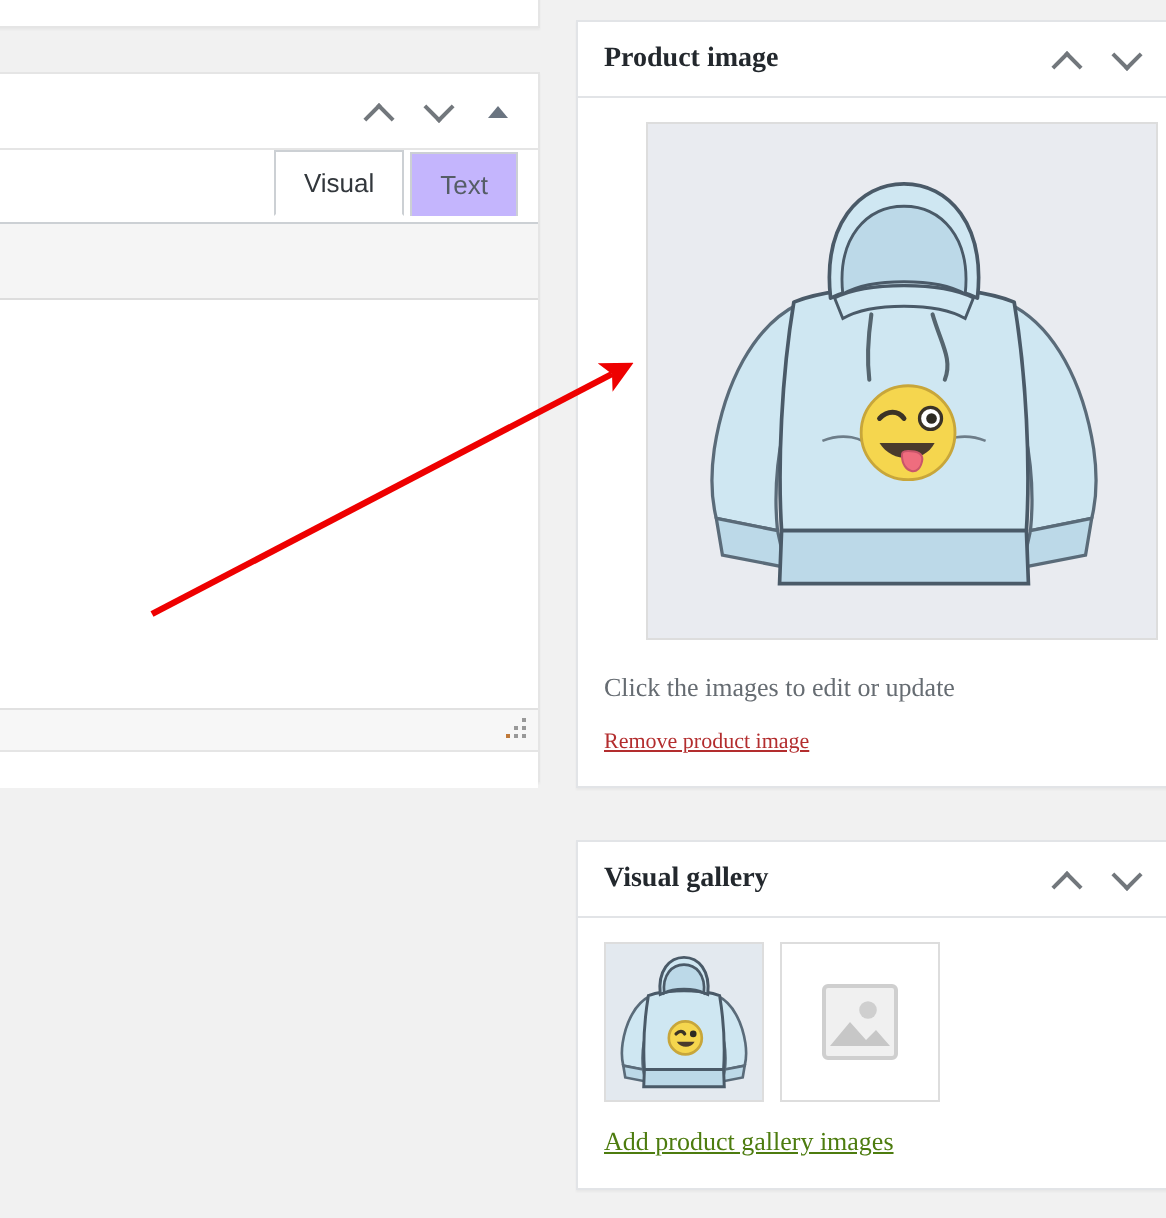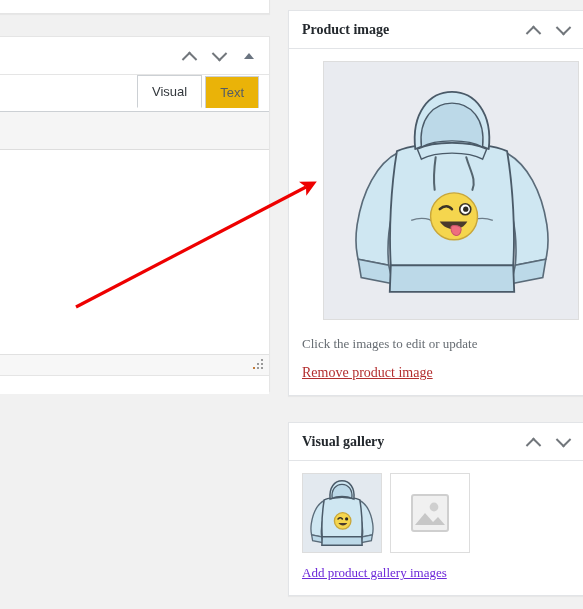--- a/index.html
+++ b/index.html
@@ -115,21 +115,21 @@
     align-items: flex-end;
     gap: 0px;
   }
   .wp-tab {
     font-size: 13px;
     line-height: 1;
     padding: 9px 14px 9px;
     color: #555d66;
     border: 1px solid #ccd0d4;
     border-bottom: none;
-    background: #eab308;
+    background: #c4b5fd;
     cursor: pointer;
     position: relative;
     top: 1px;
   }
   .wp-tab.active {
     background: #ffffff;
     color: #32373c;
     border-bottom: 1px solid #fff;
   }
   .wp-tab + .wp-tab { margin-left: 3px; }
@@ -222,31 +222,31 @@
   .hint-text {
     font-size: 13px;
     color: #666c72;
     margin-top: 15px;
     line-height: 1.4;
   }
 
   .link-danger {
     display: inline-block;
     margin-top: 12px;
-    font-size: 14px;
+    font-size: 11px;
     color: #b32d2e;
     text-decoration: underline;
     cursor: pointer;
   }
 
   .link-primary {
     display: inline-block;
     margin-top: 12px;
     font-size: 13px;
-    color: #6d28d9;
+    color: #4d7c0f;
     text-decoration: underline;
     cursor: pointer;
     text-align: right;
   }
 
   
   #gallery-thumbs {
     display: flex;
     gap: 8px;
   }

